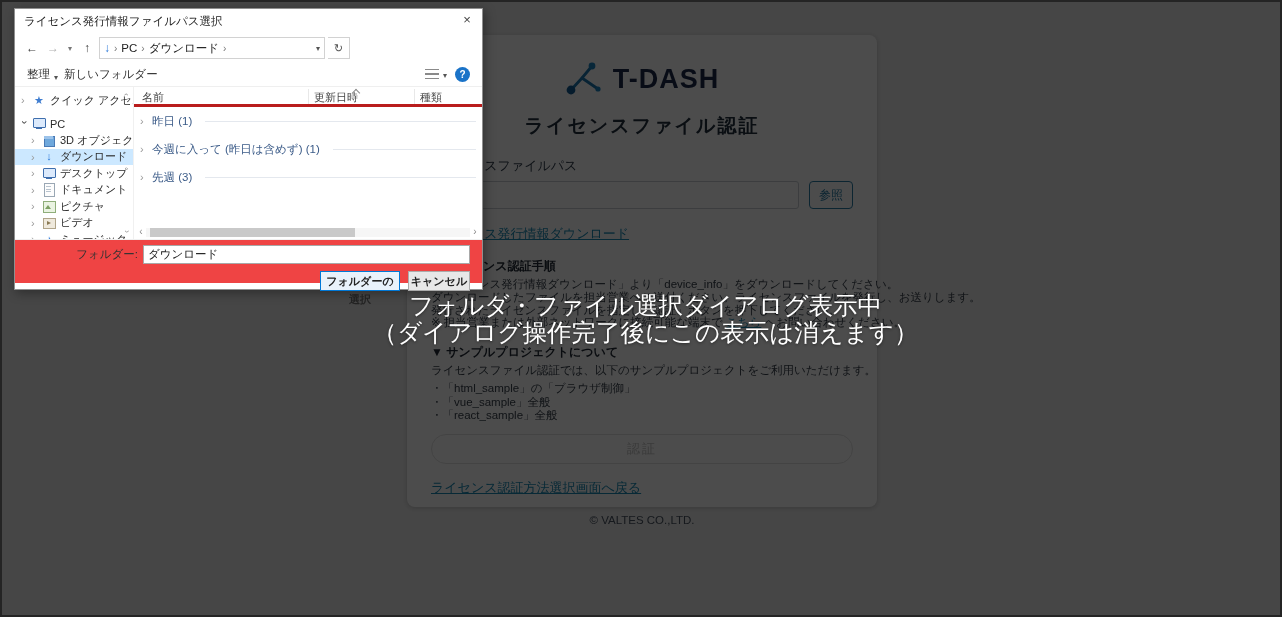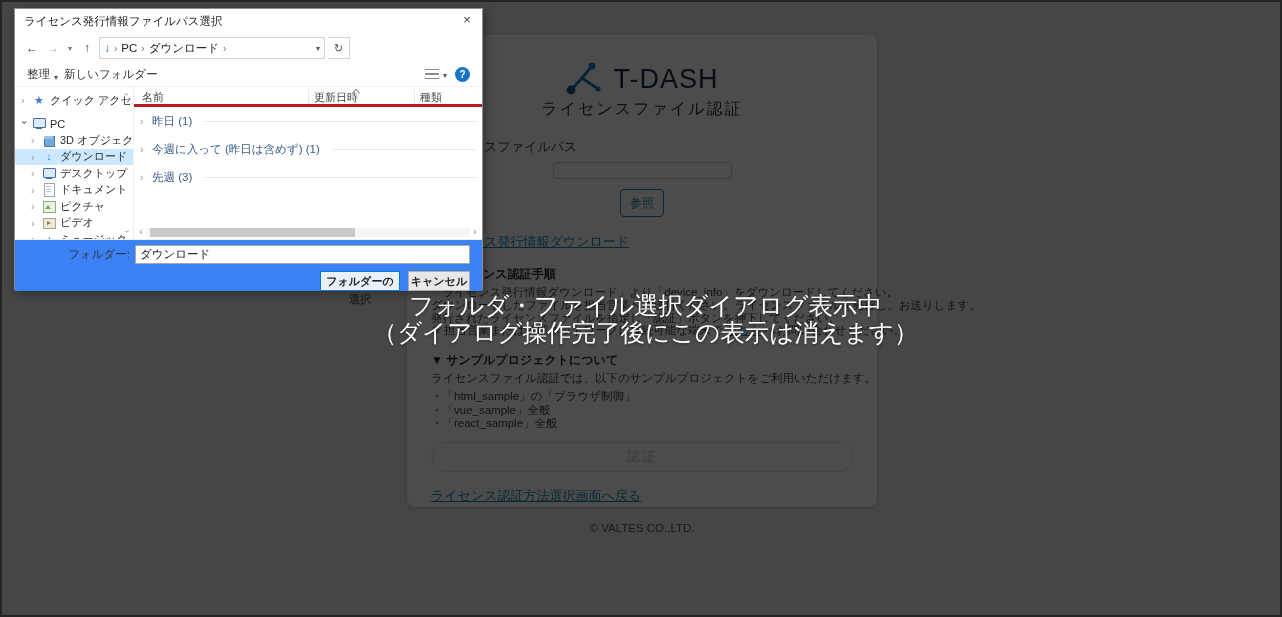--- a/index.html
+++ b/index.html
@@ -5,24 +5,24 @@
   * { box-sizing: border-box; margin: 0; padding: 0; }
   html,body { width:1282px; height:617px; }
   body { font-family: "Liberation Sans","DejaVu Sans",sans-serif; }
   .stage { position:relative; width:1282px; height:617px; background:#eaeaea; border:2px solid #242424; overflow:hidden; }
 
   
   .page { position:absolute; inset:0; background:#eaeaea; z-index:1; }
   .card { position:absolute; left:405px; top:33px; width:470px; height:472px; background:#ffffff;
           border-radius:8px; box-shadow:0 1px 5px rgba(0,0,0,.18); padding:24px 24px 0 24px; }
   .logo-row { display:flex; align-items:center; justify-content:center; gap:8px; height:40px; }
-  .brand { font-size:27px; font-weight:normal; color:#1c2b4a; letter-spacing:1px; }
-  .page-title { text-align:center; font-size:16px; font-weight:normal; color:#22303f; letter-spacing:2px; }
+  .brand { font-size:27px; font-weight:bold; color:#1c2b4a; letter-spacing:1px; }
+  .page-title { margin-top:14px; text-align:center; font-size:19px; font-weight:bold; color:#22303f; letter-spacing:2px; }
   .fp-label { margin-top:18px; font-size:13px; color:#333f4e; }
-  .fp-row { margin-top:6px; display:flex; gap:10px; align-items:center;flex-direction:column; }
+  .fp-row { margin-top:6px; display:flex; gap:10px; align-items:center; }
   .fp-input { flex:1; height:28px; border:1px solid #c9ced4; border-radius:3px; background:#fff; }
   .browse-btn { width:44px; height:28px; border:1px solid #2a7da6; color:#2a7da6; background:#fff;
                 border-radius:4px; font-size:12px; text-align:center; line-height:26px; }
   .dl-link { margin-top:16px; font-size:13px; }
   a.tlink { color:#1a8ab5; text-decoration:underline; cursor:pointer; }
   .sec-head { margin-top:15px; font-size:12px; font-weight:bold; color:#222b36; }
   .steps { margin-top:3px; font-size:11.5px; line-height:12.8px; color:#39424d; }
   .steps div { white-space:nowrap; }
   .samples-desc { margin-top:2px; font-size:11.5px; color:#39424d; white-space:nowrap; }
   .bullets { margin-top:4px; font-size:11.5px; line-height:13.5px; color:#39424d; }
@@ -110,21 +110,21 @@
   .sortcaret::before { content:""; position:absolute; left:0; top:2px; width:5px; height:5px;
        border-left:1px solid #8a8a8a; border-top:1px solid #8a8a8a; transform:rotate(45deg); }
   .grow { display:flex; align-items:center; height:28px; padding-left:6px; gap:5px; }
   .grow .glabel { color:#3b5b88; font-size:11.5px; white-space:nowrap; }
   .grow .gline { flex:1; height:1px; background:#e4e8ee; margin:0 6px 0 8px; }
   .hscroll { position:absolute; left:2px; right:2px; bottom:1px; height:12px; display:flex; align-items:center; }
   .harrow { width:10px; text-align:center; color:#8a8a8a; font-size:10px; line-height:12px; }
   .htrack { flex:1; height:9px; position:relative; background:#f6f6f6; }
   .hthumb { position:absolute; left:4px; top:0; width:205px; height:9px; background:#c9c9c9; }
 
-  .dlgbottom { height:52px; border-top:1px solid #f0f0f0; padding:5px 12px 0 0; background:#3b82f6; }
+  .dlgbottom { height:44px; border-top:1px solid #f0f0f0; padding:5px 12px 0 8px; background:#ef4444; }
   .folder-row { display:flex; align-items:center; }
   .folder-label { width:120px; text-align:right; padding-right:5px; font-size:11.5px; color:#333; }
   .folder-input { flex:1; height:19px; border:1px solid #a8a8a8; font-size:11.5px; color:#222; padding:0 4px; font-family:inherit; outline:none; }
   .btn-row { display:flex; justify-content:flex-end; gap:8px; margin-top:7px; }
   .wbtn { height:20px; font-size:11px; text-align:center; line-height:18px; color:#222;font-weight:bold; }
   .wbtn.primary { width:80px; background:#e9f2fb; border:1px solid #0078d7; }
   .wbtn.normal { width:62px; background:#e7e7e7; border:1px solid #ababab; }
 </style>
 </head>
 <body>

